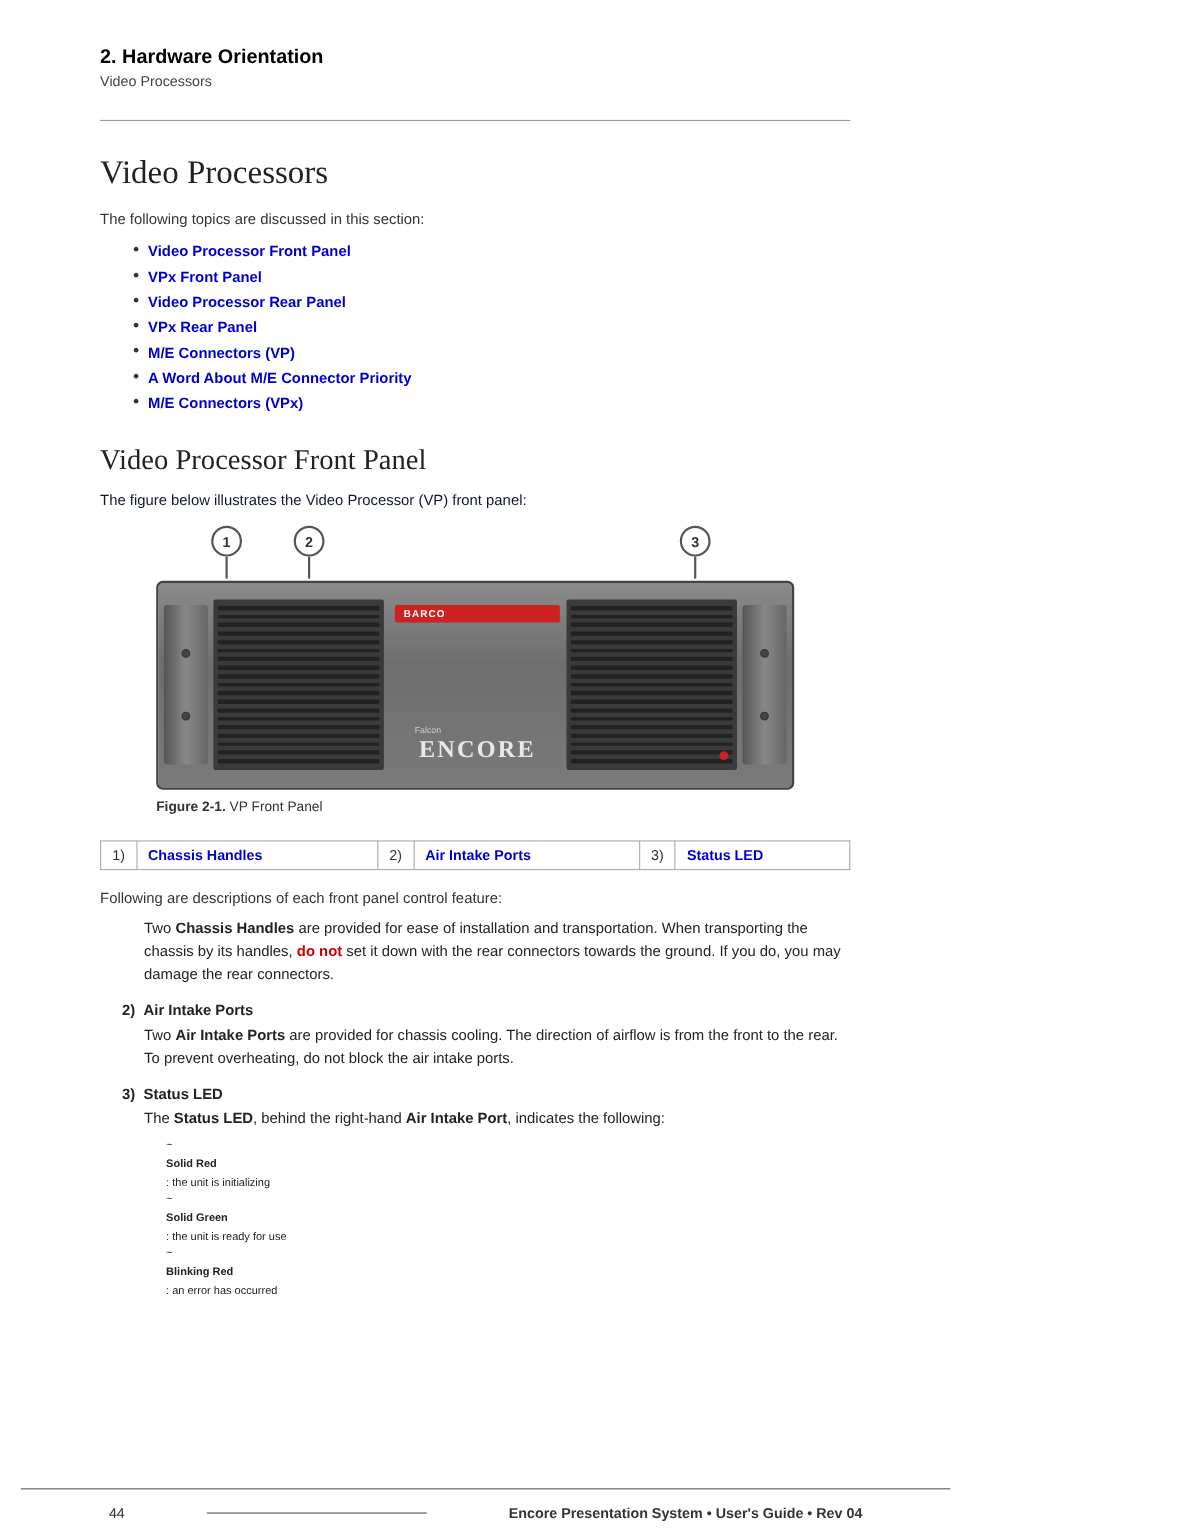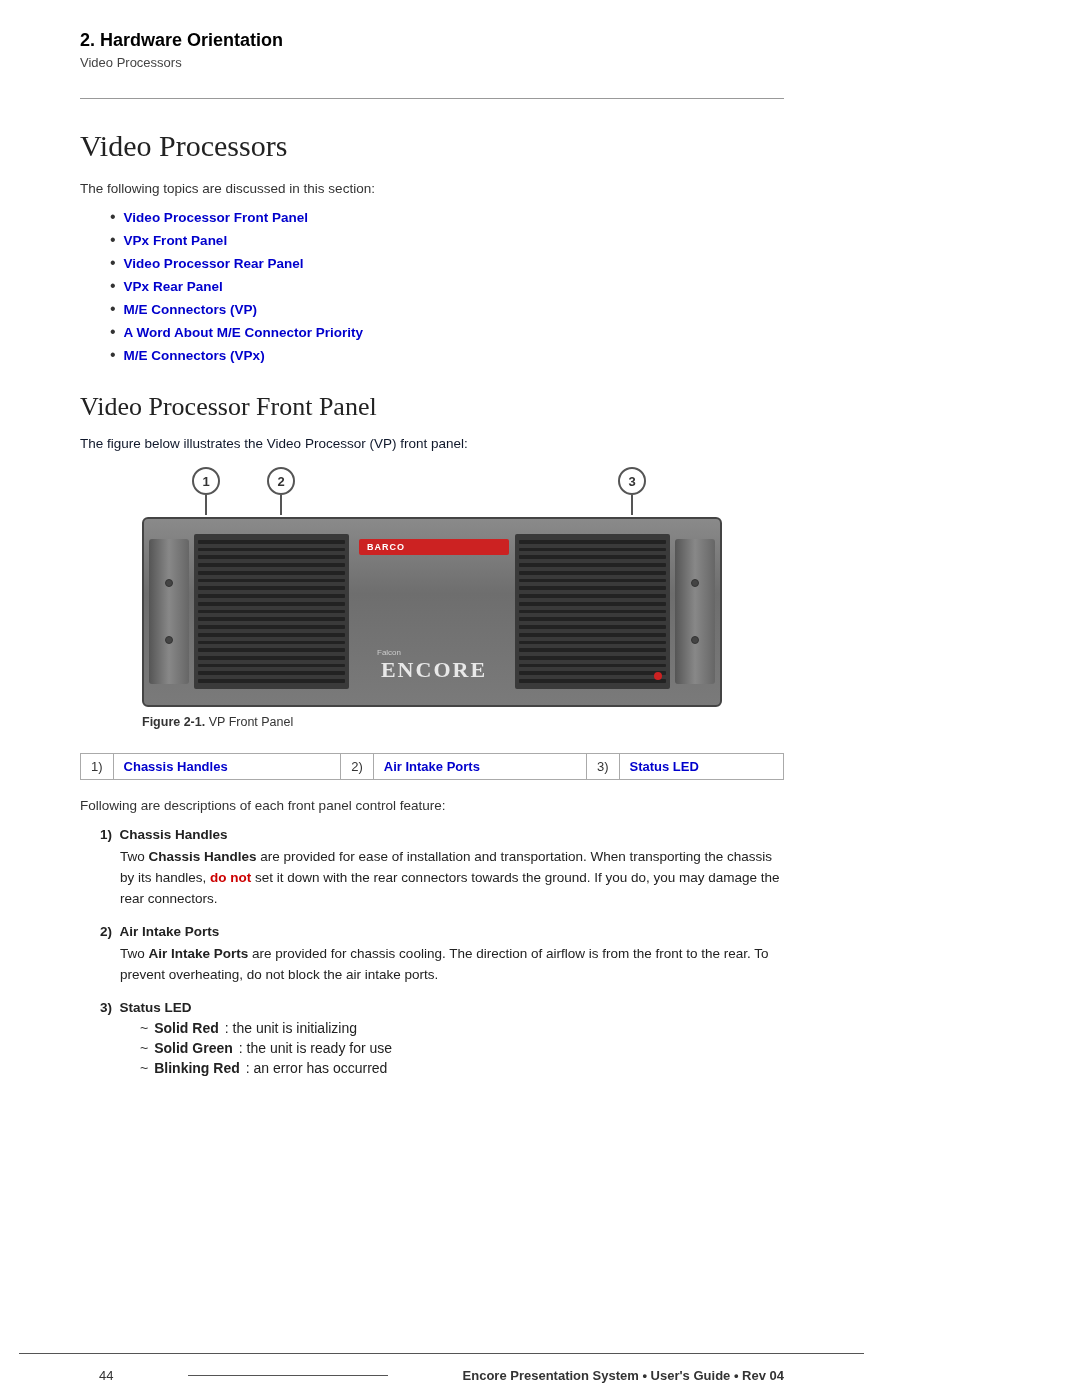--- a/index.html
+++ b/index.html
@@ -9,21 +9,21 @@
       color: #222;
       background: #fff;
       width: 1080px;
       min-height: 1397px;
       position: relative;
     }
 
     .page-container {
       width: 864px;
       min-height: 1397px;
-      padding: 0;
+      padding: 11px;
       position: relative;
     }
 
     
     .header-section {
       padding: 30px 80px 10px 80px;
     }
     .chapter-heading {
       font-size: 18px;
       font-weight: bold;
@@ -324,23 +324,24 @@
       line-height: 1.55;
     }
 
     .feature-desc .do-not {
       color: #cc0000;
       font-weight: bold;
     }
 
     .sub-bullet {
       margin: 4px 0 4px 60px;
-      font-size: 14px;
+      font-size: 10px;
       display: flex;
       gap: 6px;
+      flex-direction: column;
     }
     .sub-bullet::before {
       content: "~";
       color: #333;
     }
 
     
     .footer {
       position: absolute;
       bottom: 0;
@@ -516,39 +517,39 @@
           <td class="num-cell">2)</td>
           <td><a href="#air-intake">Air Intake Ports</a></td>
           <td class="num-cell">3)</td>
           <td><a href="#status-led-desc">Status LED</a></td>
         </tr>
       </tbody>
     </table>
 
     <p class="description-section">Following are descriptions of each front panel control feature:</p>
 
-    <p class="feature-heading" id="chassis-handles">
-      1)&nbsp;&nbsp;<strong>Chassis Handles</strong>
-    </p>
     <p class="feature-desc">
       Two <strong>Chassis Handles</strong> are provided for ease of installation and transportation.
       When transporting the chassis by its handles, <span class="do-not">do not</span> set it down with the rear
       connectors towards the ground.  If you do, you may damage the rear connectors.
     </p>
 
     <p class="feature-heading" id="air-intake">
       2)&nbsp;&nbsp;<strong>Air Intake Ports</strong>
     </p>
     <p class="feature-desc">
       Two <strong>Air Intake Ports</strong> are provided for chassis cooling.  The direction of airflow is
       from the front to the rear.  To prevent overheating, do not block the air intake ports.
     </p>
 
     <p class="feature-heading" id="status-led-desc">
       3)&nbsp;&nbsp;<strong>Status LED</strong>
+    </p>
+    <p class="feature-desc">
+      The <strong>Status LED</strong>, behind the right-hand <strong>Air Intake Port</strong>, indicates the following:
     </p>
     <div class="sub-bullet">
       <strong>Solid Red</strong>
       <span>:  the unit is initializing</span>
     </div>
     <div class="sub-bullet">
       <strong>Solid Green</strong>
       <span>:  the unit is ready for use</span>
     </div>
     <div class="sub-bullet">

